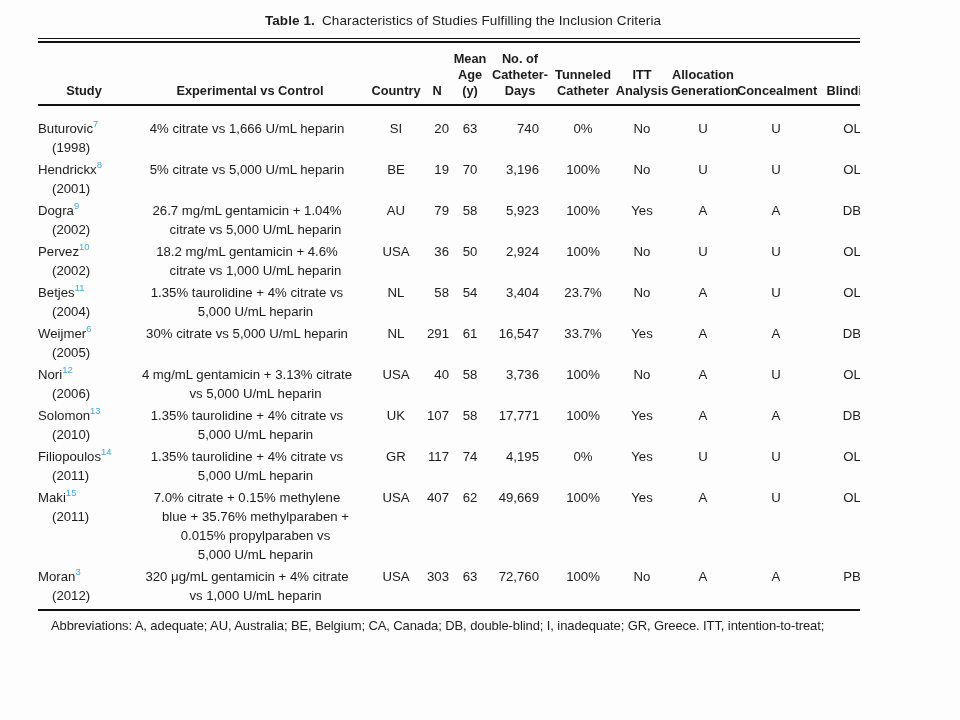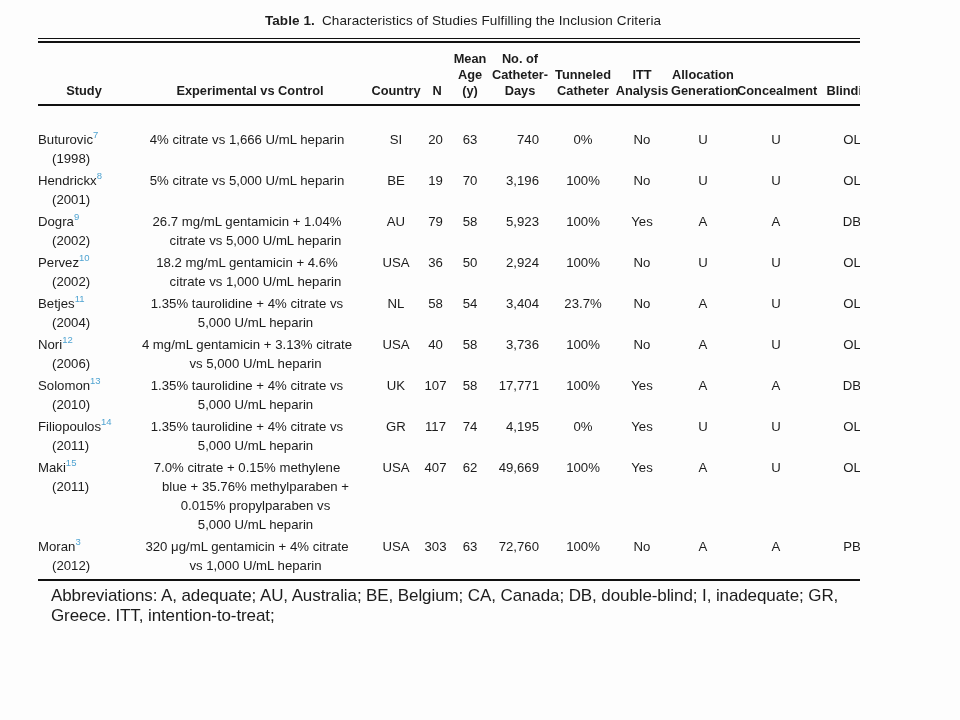--- a/index.html
+++ b/index.html
@@ -61,26 +61,26 @@
     vertical-align: bottom;
     text-align: center;
     padding: 0 1px 5px 1px;
     border-bottom: 2.5px solid #111;
     white-space: nowrap;
   }
   tbody td {
     vertical-align: top;
     padding: 0 0 3px 0;
   }
-  tbody tr:first-child td { padding-top: 24px; }
+  tbody tr:first-child td { padding-top: 13px; }
 
   td.cell-study     { text-align: left; }
   td.cell-treatment { text-align: center; padding-right: 6px; }
   td.cell-country   { text-align: center; }
-  td.cell-n         { text-align: center; padding-right: 3px; }
+  td.cell-n         { text-align: right; padding-right: 3px; }
   td.cell-age       { text-align: center; }
   td.cell-days      { text-align: right; padding-right: 13px; }
   td.cell-tunneled  { text-align: center; }
   td.cell-itt       { text-align: center; }
   td.cell-alloc     { text-align: center; }
   td.cell-conceal   { text-align: center; }
   td.cell-blinding  { text-align: center; }
 
   .study-year { padding-left: 14px; }
   .trt-line.cont { padding-left: 17px; }
@@ -91,21 +91,21 @@
     top: -1px;
   }
   .rule-bottom {
     width: 850px;
     border-top: 2px solid #111;
     margin-top: 1px;
   }
   .footnote {
     width: 850px;
     margin: 5px 0 0 0;
-    font-size: 17px;
+    font-size: 13px;
     line-height: 20px;
     letter-spacing: -0.1px;
   }
   .footnote .fline { display: block; }
   .footnote .fline.first { padding-left: 13px; }
 </style>
 </head>
 <body>
 
 <div class="page">
@@ -234,20 +234,38 @@
           <td class="cell-age">54</td>
           <td class="cell-days">3,404</td>
           <td class="cell-tunneled">23.7%</td>
           <td class="cell-itt">No</td>
           <td class="cell-alloc">A</td>
           <td class="cell-conceal">U</td>
           <td class="cell-blinding">OL</td>
         </tr>
         <tr>
           <td class="cell-study">
+            <div>Weijmer<sup class="cite" style="color: rgb(79, 163, 209);">6</sup></div>
+            <div class="study-year">(2005)</div>
+          </td>
+          <td class="cell-treatment">
+            <div class="trt-line">30% citrate vs 5,000 U/mL heparin</div>
+          </td>
+          <td class="cell-country">NL</td>
+          <td class="cell-n">291</td>
+          <td class="cell-age">61</td>
+          <td class="cell-days">16,547</td>
+          <td class="cell-tunneled">33.7%</td>
+          <td class="cell-itt">Yes</td>
+          <td class="cell-alloc">A</td>
+          <td class="cell-conceal">A</td>
+          <td class="cell-blinding">DB</td>
+        </tr>
+        <tr>
+          <td class="cell-study">
             <div>Nori<sup class="cite" style="color: rgb(79, 163, 209);">12</sup></div>
             <div class="study-year">(2006)</div>
           </td>
           <td class="cell-treatment">
             <div class="trt-line">4 mg/mL gentamicin + 3.13% citrate</div>
             <div class="trt-line cont">vs 5,000 U/mL heparin</div>
           </td>
           <td class="cell-country">USA</td>
           <td class="cell-n">40</td>
           <td class="cell-age">58</td>

